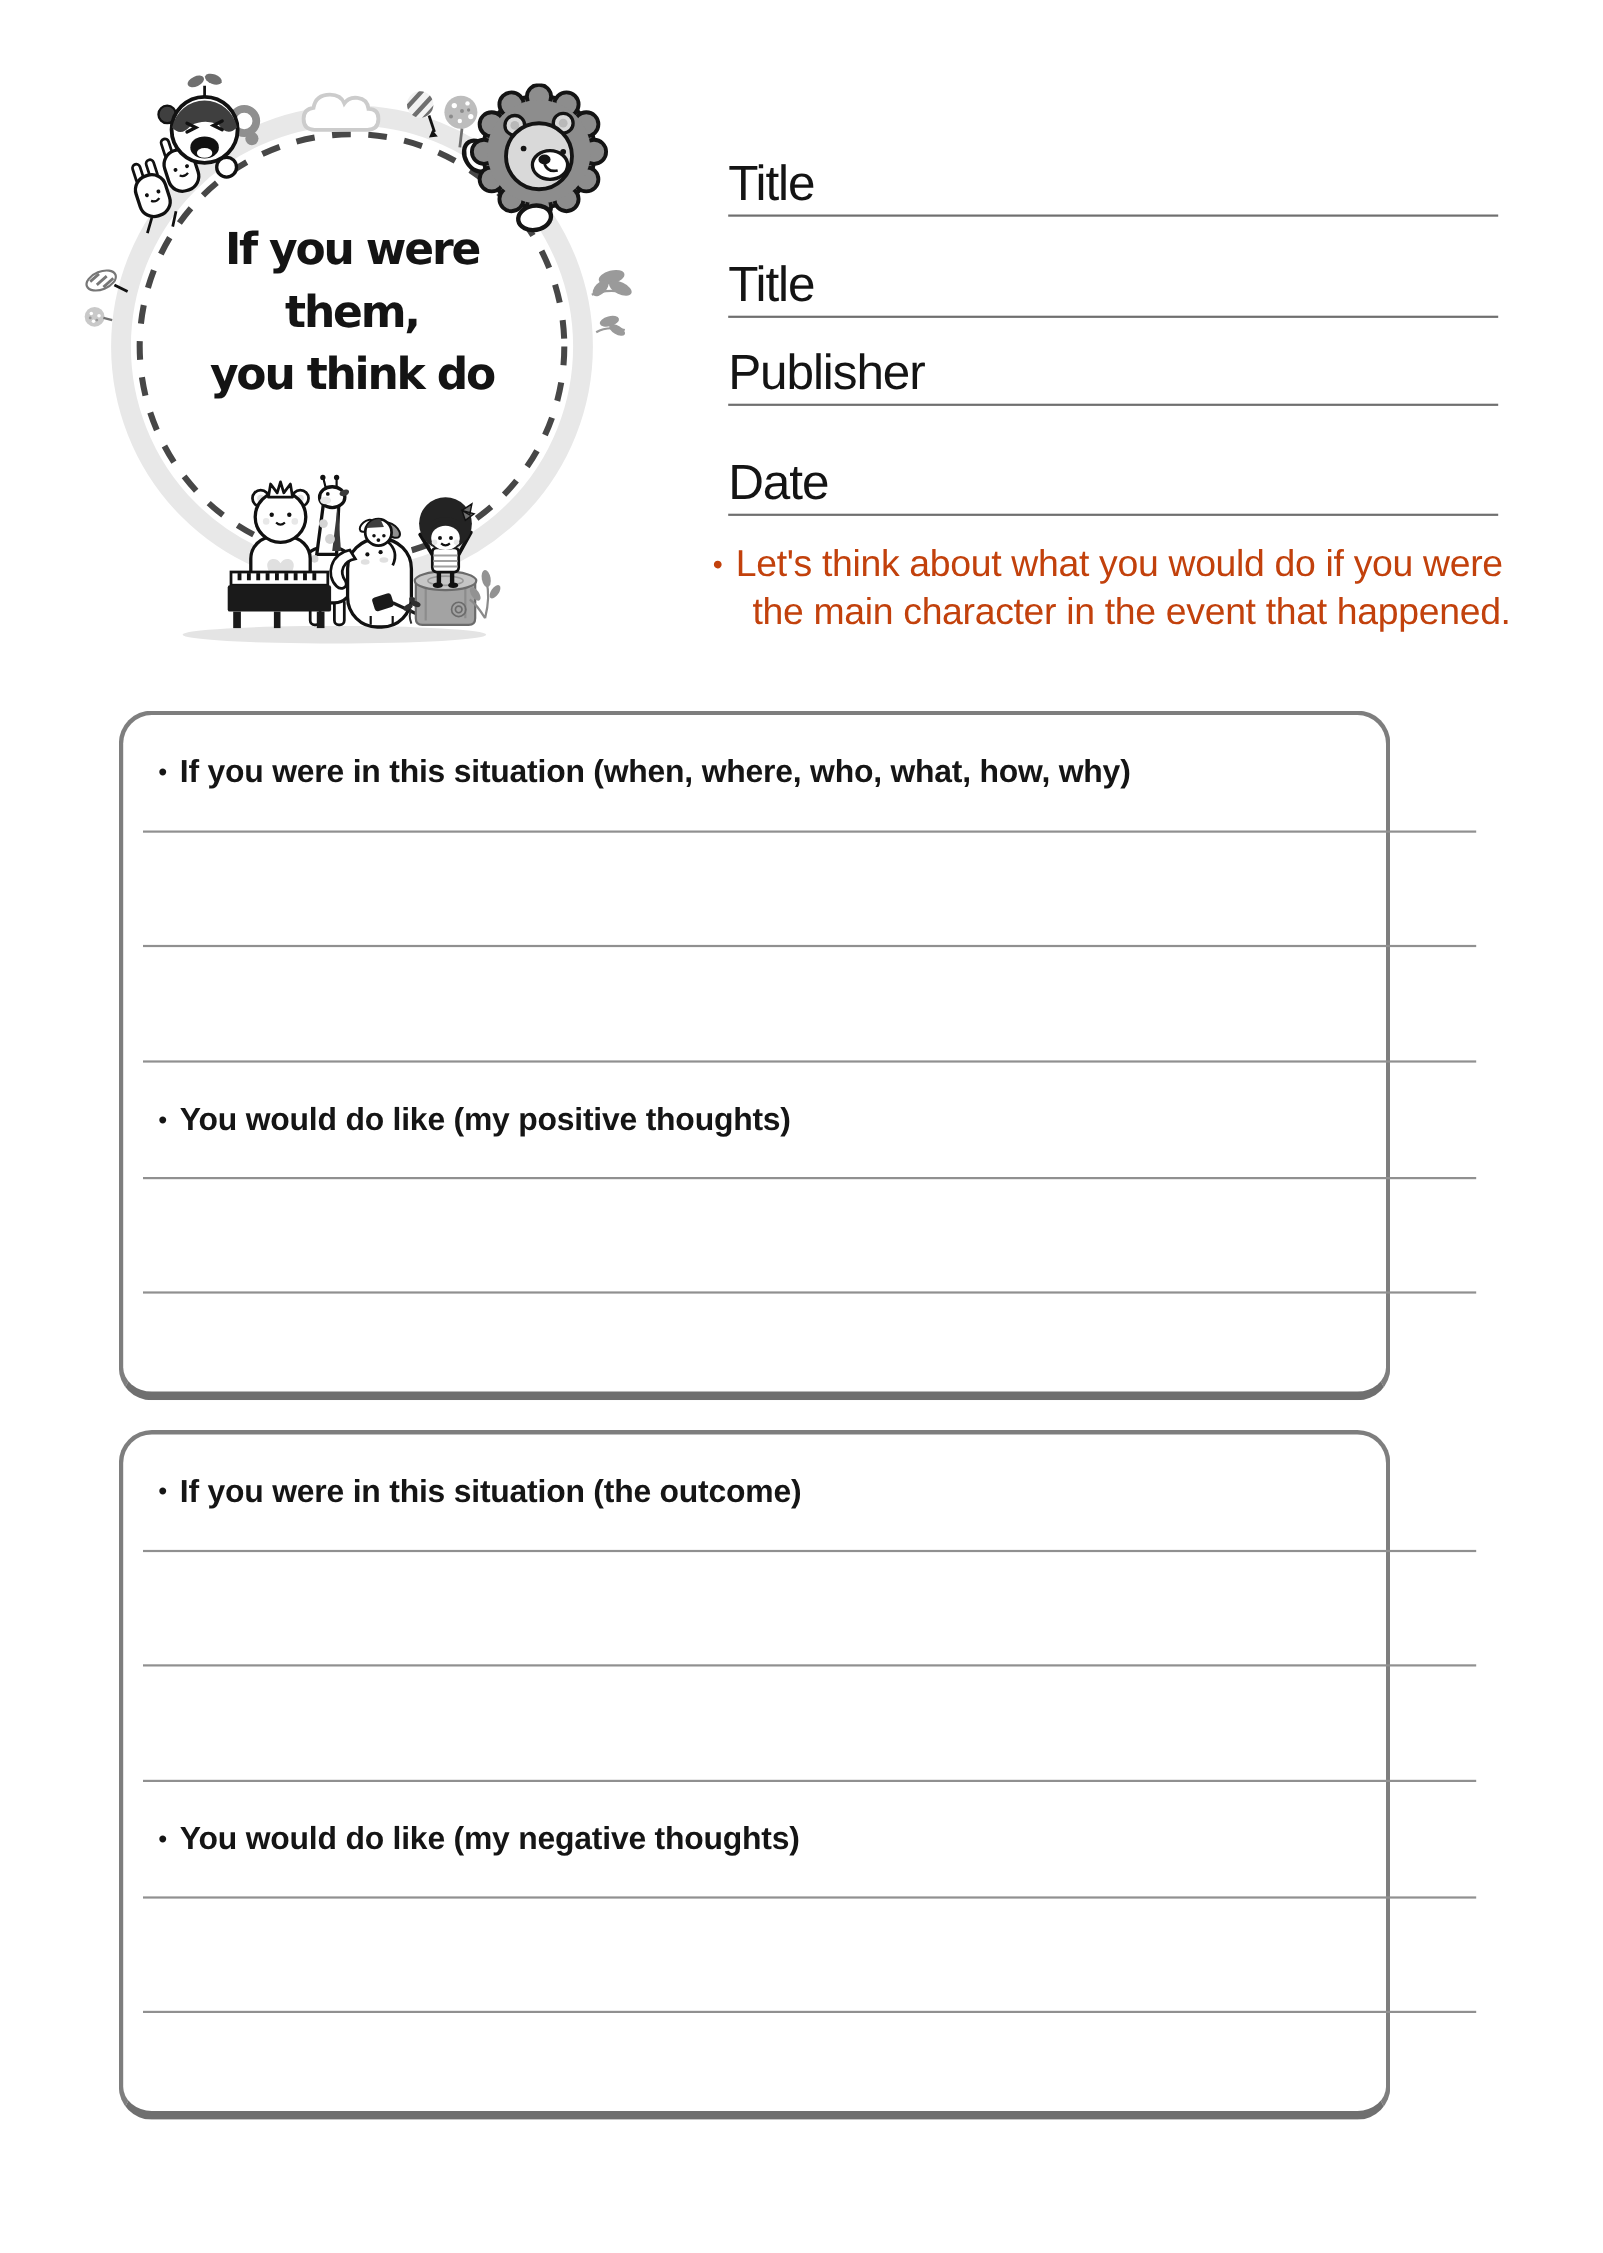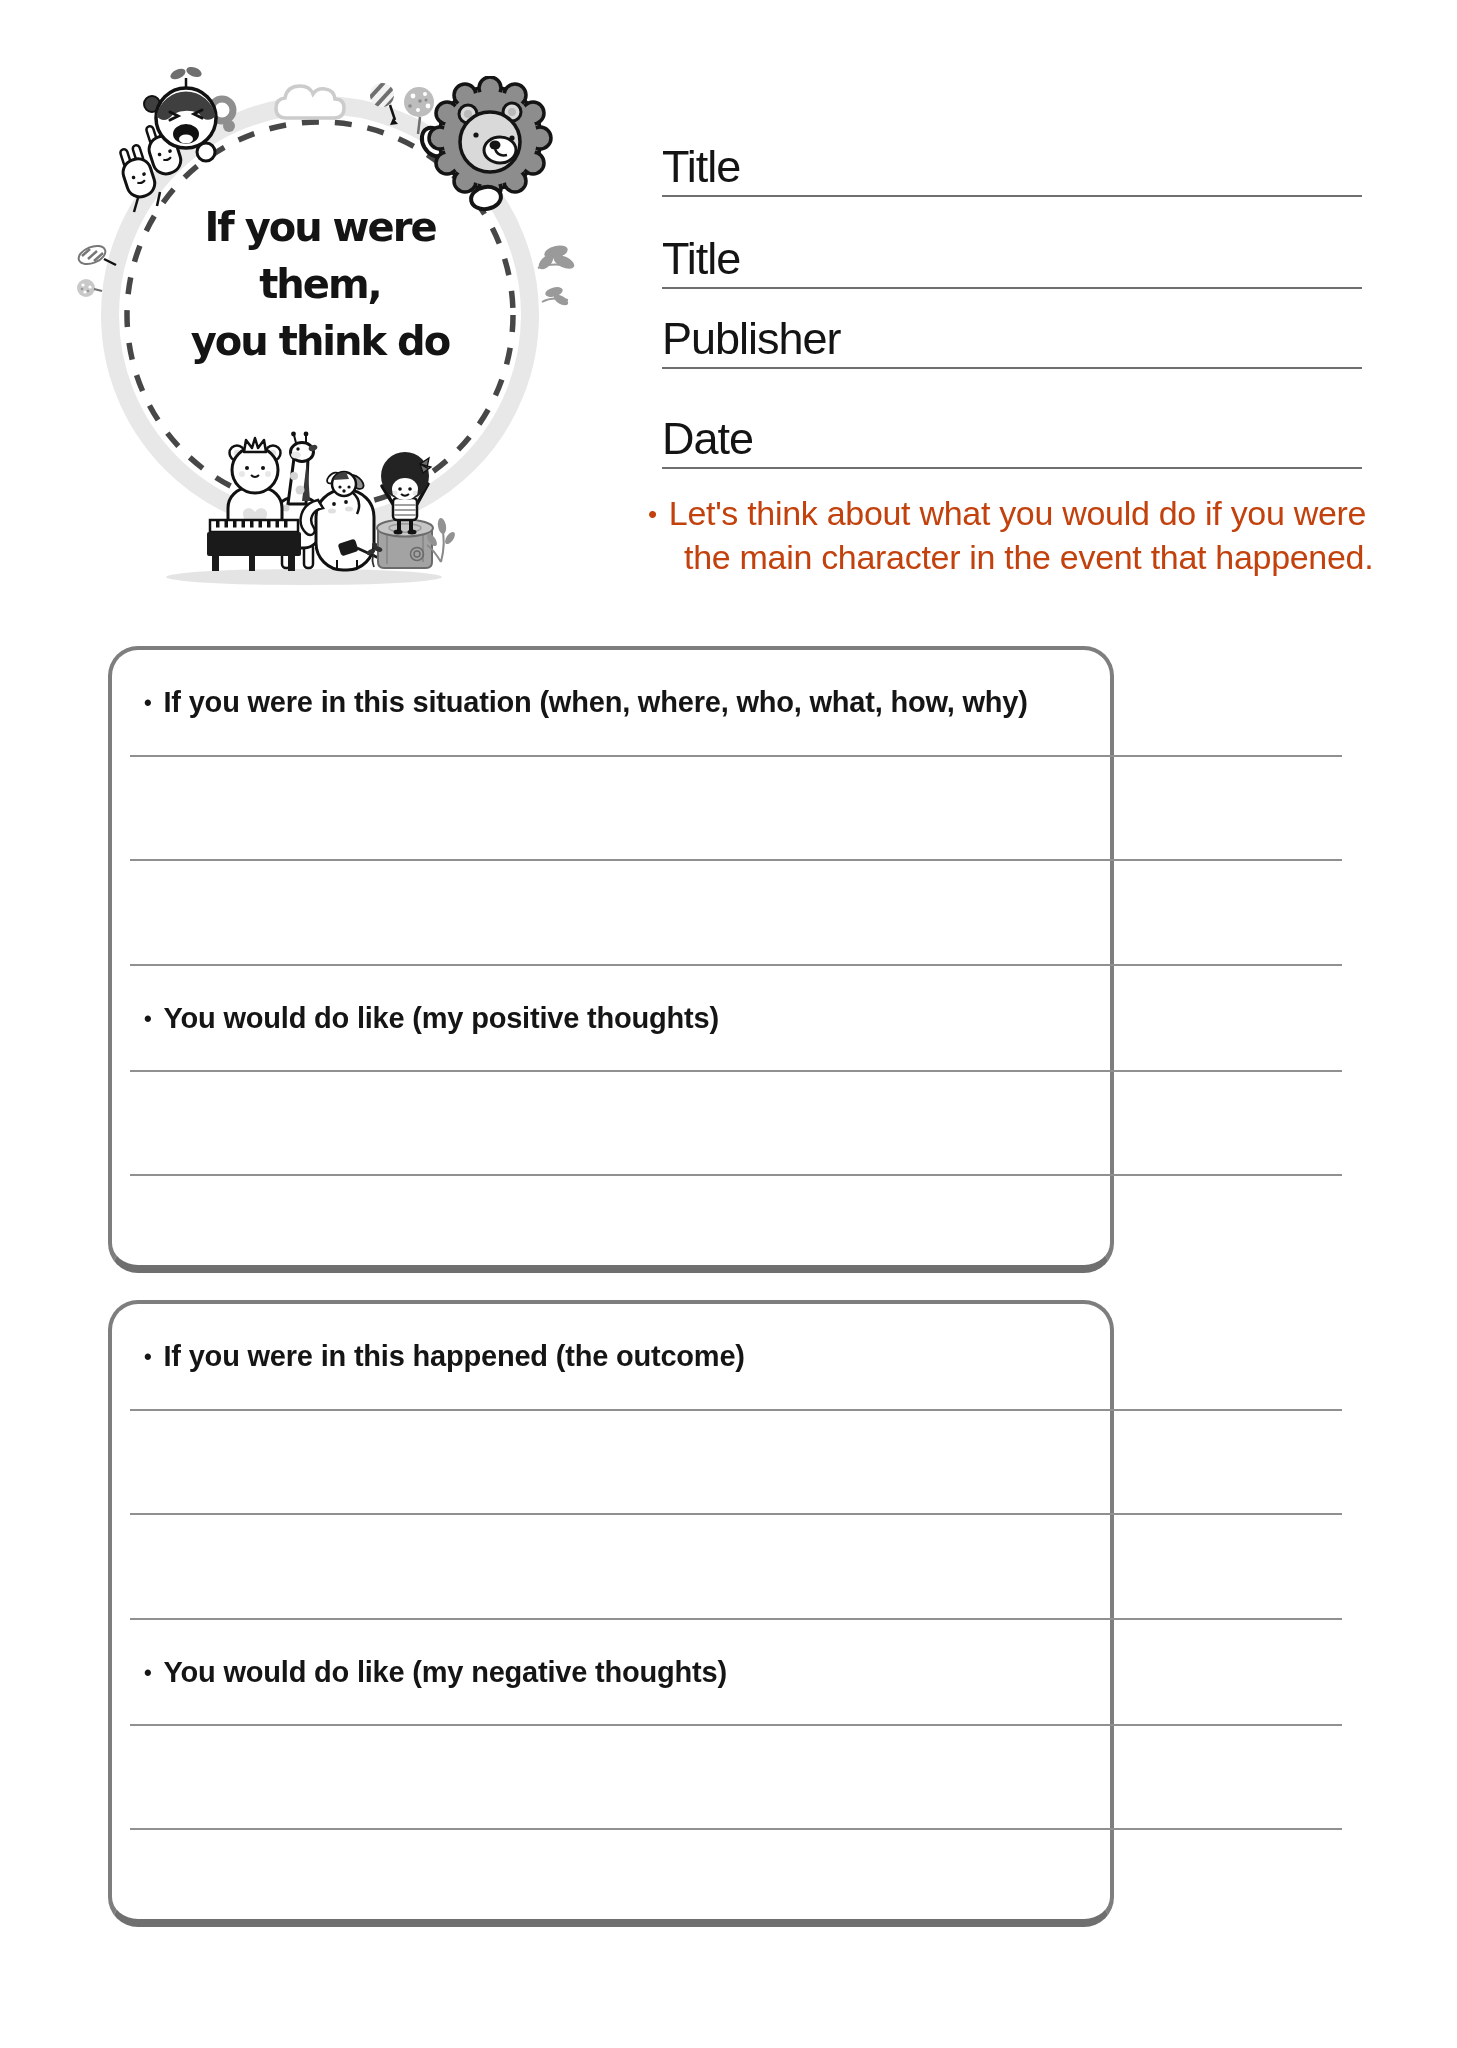--- a/index.html
+++ b/index.html
@@ -26,21 +26,21 @@
   .field-label{position:absolute;left:0;top:0;font-weight:normal;font-size:45px;letter-spacing:-1px;color:#141414;
     font-family:"Liberation Sans",sans-serif;}
   .field-line{position:absolute;left:0;top:54px;width:700px;height:2px;background:var(--field-line);}
 
   
   .intro{position:absolute;left:648px;top:492px;width:706px;font-size:34px;line-height:43px;
     color:#c2410c;padding-left:36px;text-indent:-36px;letter-spacing:-0.3px;}
   .intro .bullet{font-size:26px;margin-right:12px;vertical-align:2px;}
 
   
-  .wbox{position:absolute;left:108px;width:1006px;height:627px;background:#fff;box-sizing:border-box;
+  .wbox{position:absolute;left:108px;width:1156px;height:627px;background:#fff;box-sizing:border-box;
     border:4px solid var(--box-border);border-bottom:8px solid var(--box-border-bottom);border-radius:30px;}
   .wbox-1{top:646px;} .wbox-2{top:1300px;}
   .sec-head{position:absolute;left:32px;white-space:nowrap;font-weight:bold;font-size:29px;color:#151515;
     letter-spacing:-0.2px;}
   .sec-head .bullet{font-size:22px;margin-right:12px;vertical-align:2px;}
   .sec-head.first{top:36px;} .sec-head.second{top:352px;}
   .rline{position:absolute;left:18px;width:1212px;height:2px;background:var(--ruled-line);}
   .rl1{top:105px;} .rl2{top:209px;} .rl3{top:314px;} .rl4{top:420px;} .rl5{top:524px;}
 </style>
 </head>
@@ -341,21 +341,21 @@
     <div class="sec-head first"><span class="bullet">•</span><span>If you were in this situation (when, where, who, what, how, why)</span></div>
     <div class="rline rl1"></div>
     <div class="rline rl2"></div>
     <div class="rline rl3"></div>
     <div class="sec-head second"><span class="bullet">•</span><span>You would do like (my positive thoughts)</span></div>
     <div class="rline rl4"></div>
     <div class="rline rl5"></div>
   </section>
 
   <section class="wbox wbox-2">
-    <div class="sec-head first"><span class="bullet">•</span><span>If you were in this happened (the outcome)</span></div>
+    <div class="sec-head first"><span class="bullet">•</span><span>If you were in this situation (the outcome)</span></div>
     <div class="rline rl1"></div>
     <div class="rline rl2"></div>
     <div class="rline rl3"></div>
     <div class="sec-head second"><span class="bullet">•</span><span>You would do like (my negative thoughts)</span></div>
     <div class="rline rl4"></div>
     <div class="rline rl5"></div>
   </section>
 
 </div>
 

